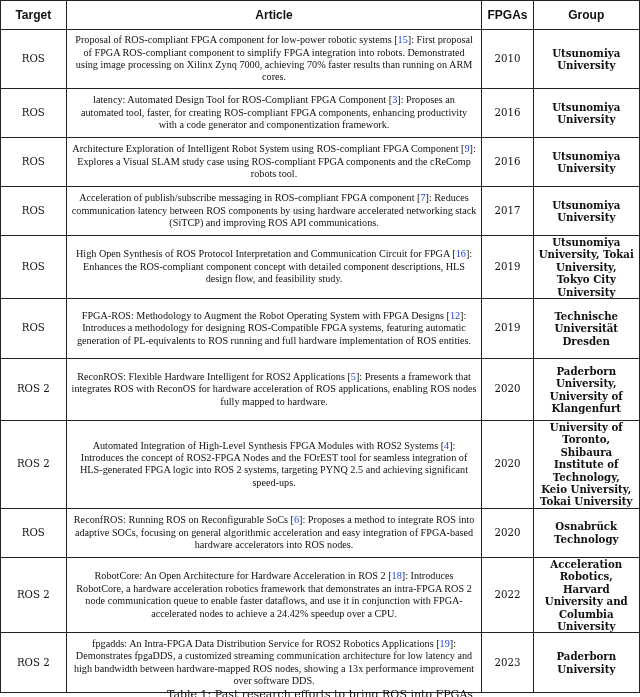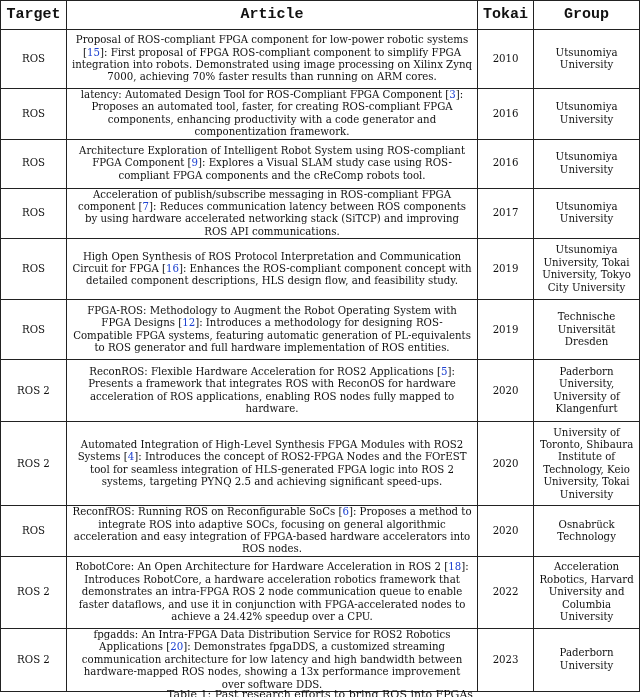--- a/index.html
+++ b/index.html
@@ -1,38 +1,38 @@
 <!DOCTYPE html>
 <html><head>
 <meta charset="utf-8">
 <style>
   html, body { margin: 0; padding: 0; background: #ffffff; }
   body { width: 640px; height: 697px; overflow: hidden; position: relative;
          font-family: "DejaVu Serif", serif; color: #111; }
   table { position: absolute; left: 0; top: 0; width: 640px; border-collapse: collapse;
           font-size: 10.2px; line-height: 12.4px; }
   th, td { border: 1px solid #222; text-align: center; vertical-align: middle; padding: 0 5px; }
-  th { font-weight: bold; height: 28px; font-family: Liberation Mono, monospace; font-size: 15px; }
+  th { font-weight: bold; height: 28px; font-family: Liberation Sans, sans-serif; font-size: 12px; }
   td.c-target { width: 55px; }
-  td.c-article { width: 412px; }
+  td.c-article { width: 412px; font-family: Liberation Serif, serif; }
   td.c-year { width: 36px; }
-  td.c-group { width: 96px; }
+  td.c-group { width: 96px; font-weight: bold; }
   .cite { color: #1a3fd0; }
   .caption { position: absolute; left: 0; width: 640px; top: 688px; text-align: center;
              font-size: 11px; color: #111; }
 </style>
 </head>
 <body>
 
 <table>
   <thead>
     <tr>
       <th>Target</th>
       <th>Article</th>
-      <th>Tokai</th>
+      <th>FPGAs</th>
       <th>Group</th>
     </tr>
   </thead>
   <tbody id="tbody">
       <tr style="height: 59px;">
         <td class="c-target">ROS</td>
         <td class="c-article"><span>Proposal of ROS-compliant FPGA component for low-power robotic systems [</span><a class="cite">15</a><span>]: First proposal of FPGA ROS-compliant component to simplify FPGA integration into robots. Demonstrated using image processing on Xilinx Zynq 7000, achieving 70% faster results than running on ARM cores.</span></td>
         <td class="c-year">2010</td>
         <td class="c-group">Utsunomiya University</td>
       </tr>
@@ -55,27 +55,27 @@
         <td class="c-group">Utsunomiya University</td>
       </tr>
       <tr style="height: 61px;">
         <td class="c-target">ROS</td>
         <td class="c-article"><span>High Open Synthesis of ROS Protocol Interpretation and Communication Circuit for FPGA [</span><a class="cite">16</a><span>]: Enhances the ROS-compliant component concept with detailed component descriptions, HLS design flow, and feasibility study.</span></td>
         <td class="c-year">2019</td>
         <td class="c-group">Utsunomiya University, Tokai University, Tokyo City University</td>
       </tr>
       <tr style="height: 60px;">
         <td class="c-target">ROS</td>
-        <td class="c-article"><span>FPGA-ROS: Methodology to Augment the Robot Operating System with FPGA Designs [</span><a class="cite">12</a><span>]: Introduces a methodology for designing ROS-Compatible FPGA systems, featuring automatic generation of PL-equivalents to ROS generator and full hardware implementation of ROS entities.</span></td>
+        <td class="c-article"><span>FPGA-ROS: Methodology to Augment the Robot Operating System with FPGA Designs [</span><a class="cite">12</a><span>]: Introduces a methodology for designing ROS-Compatible FPGA systems, featuring automatic generation of PL-equivalents to ROS running and full hardware implementation of ROS entities.</span></td>
         <td class="c-year">2019</td>
         <td class="c-group">Technische Universität Dresden</td>
       </tr>
       <tr style="height: 62px;">
         <td class="c-target">ROS 2</td>
-        <td class="c-article"><span>ReconROS: Flexible Hardware Acceleration for ROS2 Applications [</span><a class="cite">5</a><span>]: Presents a framework that integrates ROS with ReconOS for hardware acceleration of ROS applications, enabling ROS nodes fully mapped to hardware.</span></td>
+        <td class="c-article"><span>ReconROS: Flexible Hardware Intelligent for ROS2 Applications [</span><a class="cite">5</a><span>]: Presents a framework that integrates ROS with ReconOS for hardware acceleration of ROS applications, enabling ROS nodes fully mapped to hardware.</span></td>
         <td class="c-year">2020</td>
         <td class="c-group">Paderborn University, University of Klangenfurt</td>
       </tr>
       <tr style="height: 84px;">
         <td class="c-target">ROS 2</td>
         <td class="c-article"><span>Automated Integration of High-Level Synthesis FPGA Modules with ROS2 Systems [</span><a class="cite">4</a><span>]: Introduces the concept of ROS2-FPGA Nodes and the FOrEST tool for seamless integration of HLS-generated FPGA logic into ROS 2 systems, targeting PYNQ 2.5 and achieving significant speed-ups.</span></td>
         <td class="c-year">2020</td>
         <td class="c-group">University of Toronto, Shibaura Institute of Technology, Keio University, Tokai University</td>
       </tr>
       <tr style="height: 49px;">
@@ -85,20 +85,20 @@
         <td class="c-group">Osnabrück Technology</td>
       </tr>
       <tr style="height: 72px;">
         <td class="c-target">ROS 2</td>
         <td class="c-article"><span>RobotCore: An Open Architecture for Hardware Acceleration in ROS 2 [</span><a class="cite">18</a><span>]: Introduces RobotCore, a hardware acceleration robotics framework that demonstrates an intra-FPGA ROS 2 node communication queue to enable faster dataflows, and use it in conjunction with FPGA-accelerated nodes to achieve a 24.42% speedup over a CPU.</span></td>
         <td class="c-year">2022</td>
         <td class="c-group">Acceleration Robotics, Harvard University and Columbia University</td>
       </tr>
       <tr style="height: 60px;">
         <td class="c-target">ROS 2</td>
-        <td class="c-article"><span>fpgadds: An Intra-FPGA Data Distribution Service for ROS2 Robotics Applications [</span><a class="cite">20</a><span>]: Demonstrates fpgaDDS, a customized streaming communication architecture for low latency and high bandwidth between hardware-mapped ROS nodes, showing a 13x performance improvement over software DDS.</span></td>
+        <td class="c-article"><span>fpgadds: An Intra-FPGA Data Distribution Service for ROS2 Robotics Applications [</span><a class="cite">19</a><span>]: Demonstrates fpgaDDS, a customized streaming communication architecture for low latency and high bandwidth between hardware-mapped ROS nodes, showing a 13x performance improvement over software DDS.</span></td>
         <td class="c-year">2023</td>
         <td class="c-group">Paderborn University</td>
       </tr>
     </tbody>
 </table>
 
 <div class="caption">Table 1: Past research efforts to bring ROS into FPGAs</div>
 
 </body></html>

